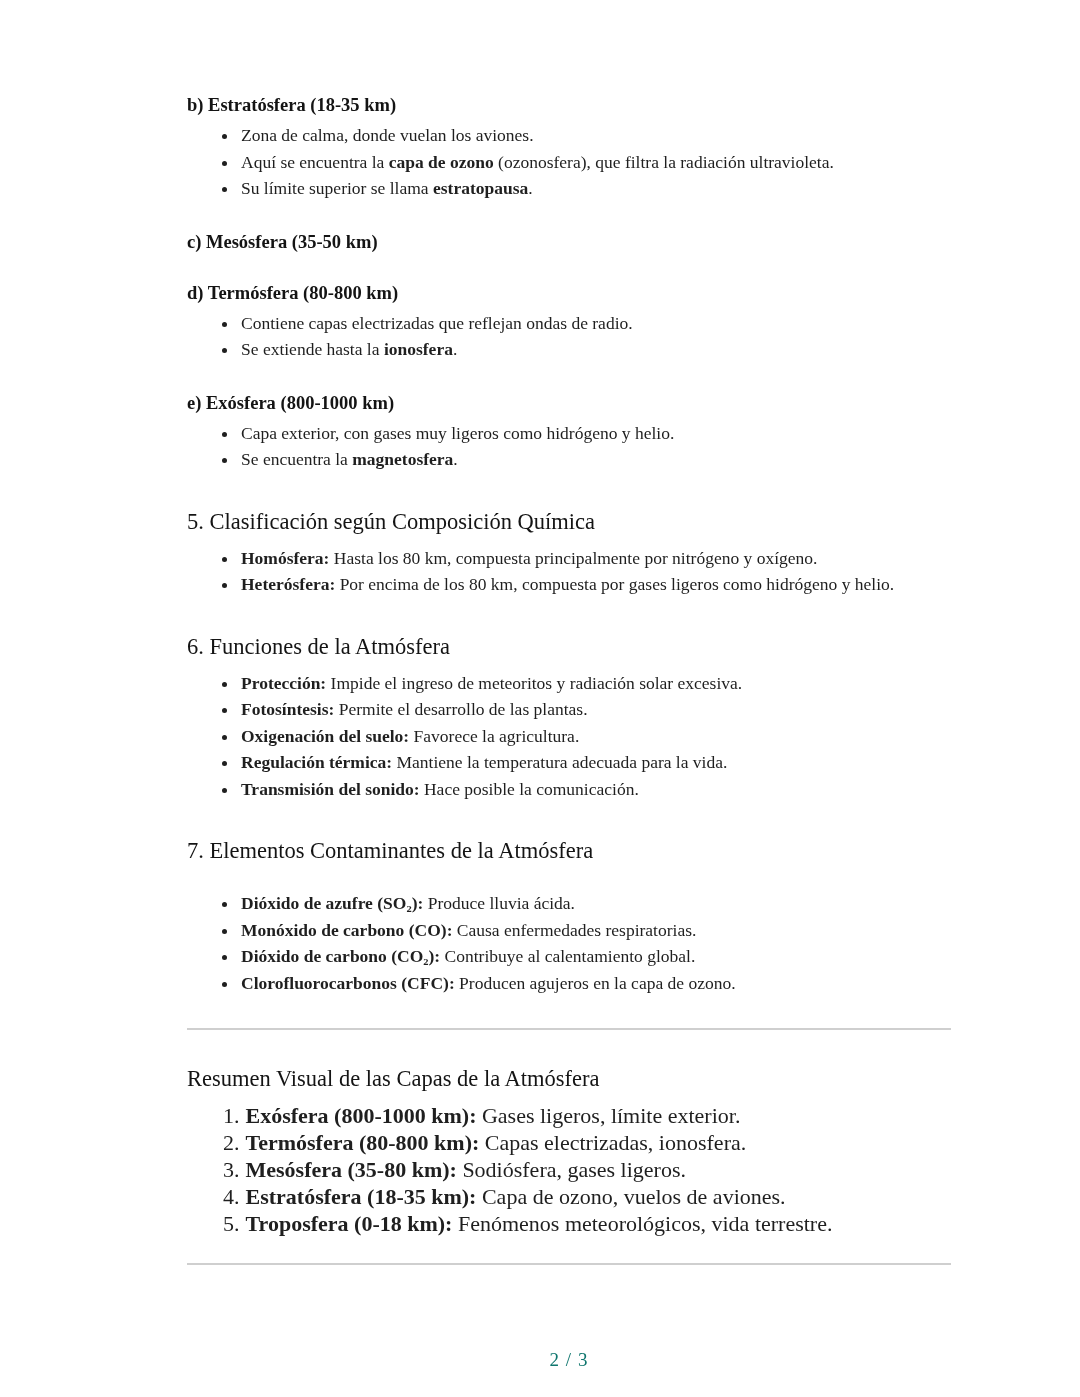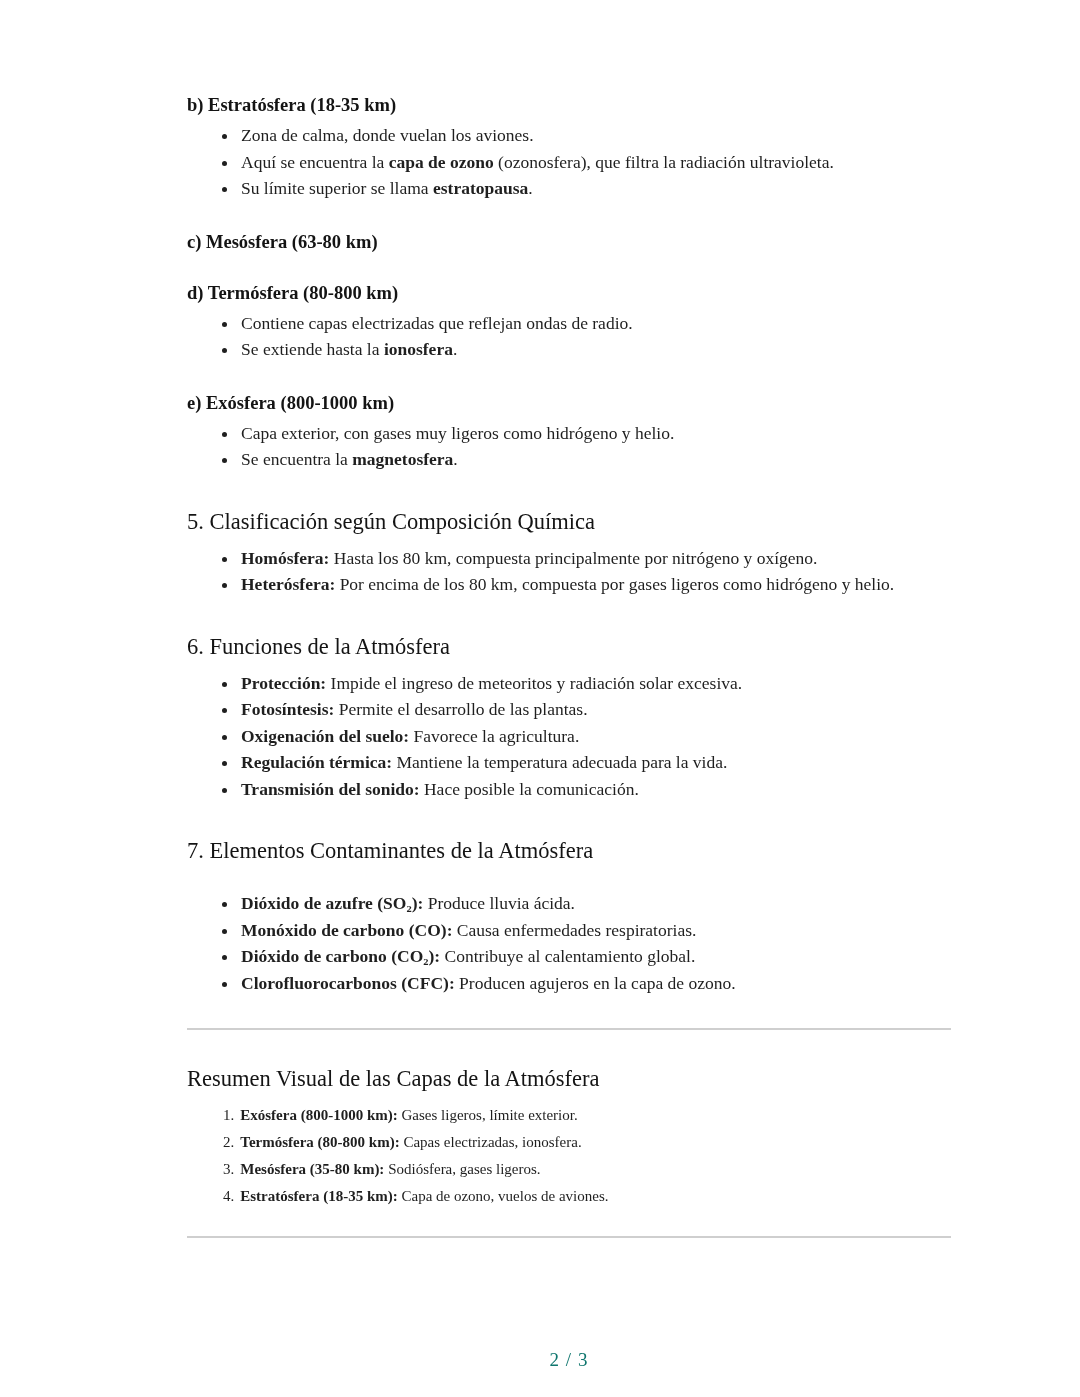--- a/index.html
+++ b/index.html
@@ -43,21 +43,21 @@
     font-size: 17.5px;
     line-height: 27px;
     margin: 10px 0 0 0;
   }
   ol.summary {
     list-style: none;
     margin: 8px 0 0 0;
     padding-left: 36px;
   }
   ol.summary li {
-    font-size: 15px;
+    font-size: 22px;
     line-height: 27px;
   }
   ol.summary .num { margin-right: 6px; }
   .hr {
     border-top: 2px solid #cfcfcf;
     margin: 32px 0 0 0;
   }
   .hr.second { margin-top: 26px; }
   b { font-weight: bold; }
   .footer {
@@ -79,21 +79,21 @@
   <section>
     <h3 class="sub">b) Estratósfera (18-35 km)</h3>
     <ul class="bullets">
       <li><span>Zona de calma, donde vuelan los aviones.</span><b></b><span></span></li>
       <li><span>Aquí se encuentra la </span><b>capa de ozono</b><span> (ozonosfera), que filtra la radiación ultravioleta.</span></li>
       <li><span>Su límite superior se llama </span><b>estratopausa</b><span>.</span></li>
     </ul>
   </section>
 
   <section>
-    <h3 class="sub">c) Mesósfera (63-80 km)</h3>
+    <h3 class="sub">c) Mesósfera (35-50 km)</h3>
   </section>
 
   <section>
     <h3 class="sub">d) Termósfera (80-800 km)</h3>
     <ul class="bullets">
       <li><span>Contiene capas electrizadas que reflejan ondas de radio.</span><b></b><span></span></li>
       <li><span>Se extiende hasta la </span><b>ionosfera</b><span>.</span></li>
     </ul>
   </section>
 
@@ -136,20 +136,21 @@
 
   <div class="hr"></div>
 
   <section>
     <h2 class="sec">Resumen Visual de las Capas de la Atmósfera</h2>
     <ol class="summary">
       <li><span class="num">1.</span><b>Exósfera (800-1000 km):</b><span> Gases ligeros, límite exterior.</span></li>
       <li><span class="num">2.</span><b>Termósfera (80-800 km):</b><span> Capas electrizadas, ionosfera.</span></li>
       <li><span class="num">3.</span><b>Mesósfera (35-80 km):</b><span> Sodiósfera, gases ligeros.</span></li>
       <li><span class="num">4.</span><b>Estratósfera (18-35 km):</b><span> Capa de ozono, vuelos de aviones.</span></li>
+      <li><span class="num">5.</span><b>Troposfera (0-18 km):</b><span> Fenómenos meteorológicos, vida terrestre.</span></li>
     </ol>
   </section>
 
   <div class="hr second"></div>
 
   <div class="footer">2 / 3</div>
 
 </div>
 
 </body></html>

